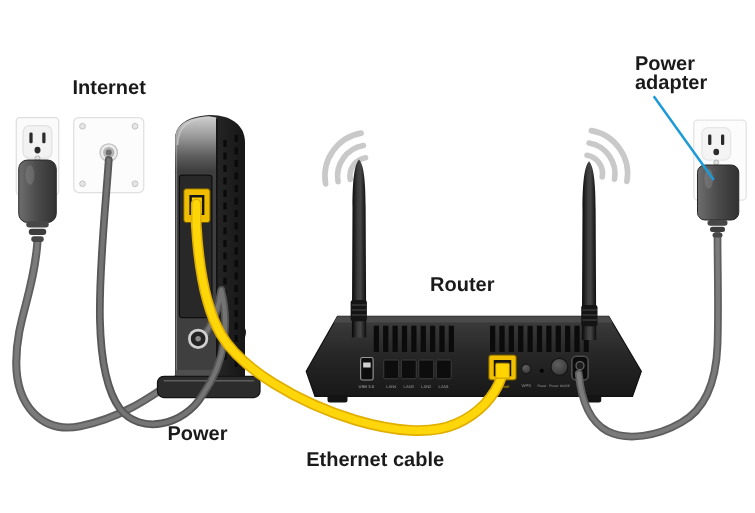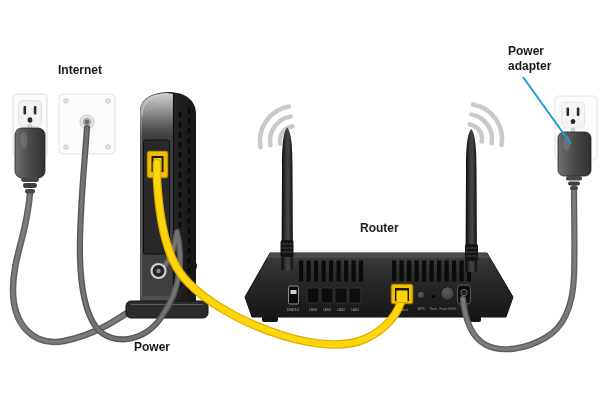--- a/index.html
+++ b/index.html
@@ -2,26 +2,26 @@
 <html><head>
 <meta charset="utf-8">
 <style>
   html,body{margin:0;padding:0;background:#fff;}
   .canvas{
     position:relative;width:604px;height:410px;background:#ffffff;overflow:hidden;
     font-family:"Liberation Sans",sans-serif;
   }
   .artwork{position:absolute;left:0;top:0;}
   .diagram-label{
-    position:absolute;font-weight:bold;font-size:12px;line-height:15px;color:#1a1a1a;
+    position:absolute;font-weight:bold;font-size:16px;line-height:15px;color:#1a1a1a;
     white-space:pre-line;
   }
   .label-internet{left:58px;top:63px;}
   .label-modem{left:134px;top:340px;}
-  .label-router{left:360px;top:221px;}
+  .label-router{left:344px;top:221px;}
   .label-ethernet{left:245px;top:361px;}
   .label-power-adapter{left:508px;top:44px;width:64px;}
   .port-label{font-family:"Liberation Sans",sans-serif;font-size:3.3px;fill:#9a9a9a;text-anchor:middle;}
   .port-label-usb{fill:#b5b5b5;}
   .port-label-internet{fill:#c9a300;}
   .port-label-tiny{font-size:2.7px;}
 </style>
 </head>
 <body>
 
@@ -211,15 +211,16 @@
     <rect x="568" y="181.4" width="12" height="4.2" rx="2" fill="#3d3d3d"></rect>
     <rect x="570" y="186.2" width="8" height="3.8" rx="1.8" fill="#474747"></rect>
   </g>
 
   <line x1="523" y1="77" x2="571" y2="144" stroke="#1d9bd9" stroke-width="2"></line>
 </svg>
 
 <div class="diagram-label label-internet">Internet</div>
 <div class="diagram-label label-modem">Power</div>
 <div class="diagram-label label-router">Router</div>
+<div class="diagram-label label-ethernet">Ethernet cable</div>
 <div class="diagram-label label-power-adapter">Power adapter</div>
 
 </div>
 
 </body></html>

